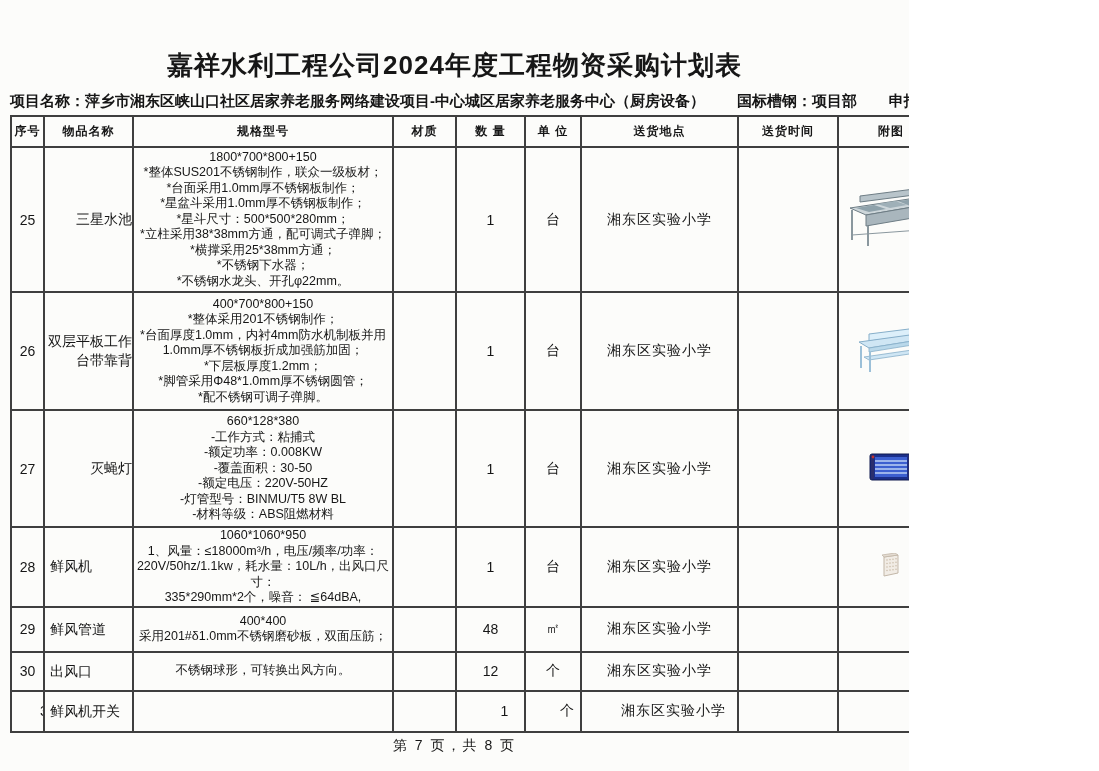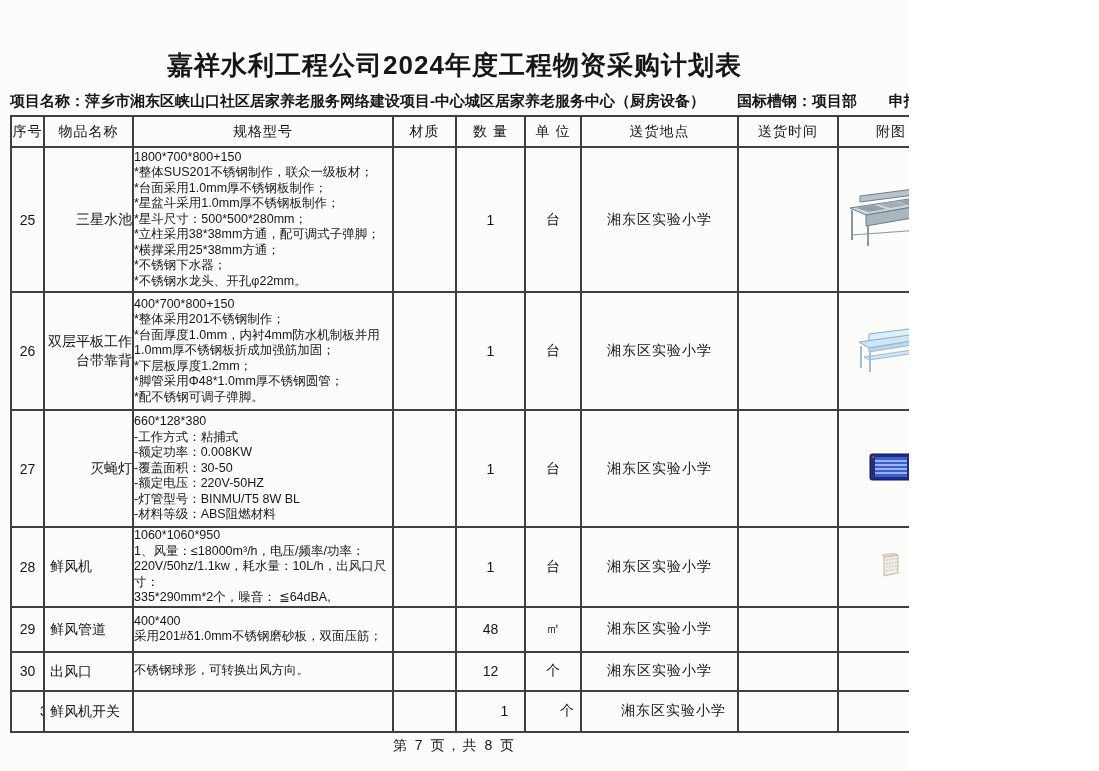--- a/index.html
+++ b/index.html
@@ -26,34 +26,34 @@
     font-family:"DejaVu Sans",sans-serif;
   }
   table.purchase {
     position:absolute; top:115px; left:10px;
     width:1077px; border-collapse:collapse; table-layout:fixed;
   }
   .purchase th, .purchase td {
     border:2px solid #3f3f3f; padding:0; overflow:hidden;
     vertical-align:middle;
   }
-  .purchase th { font-size:14px; font-weight:normal; height:29px; letter-spacing:1px; }
+  .purchase th { font-size:12px; font-weight:bold; height:29px; letter-spacing:1px; }
   tr.rh-1 td { height:143px; }
   tr.rh-2 td { height:116px; }
   tr.rh-3 td { height:115px; }
   tr.rh-4 td { height:68px; }
   tr.rh-5 td { height:43px; }
   tr.rh-6 td { height:37px; }
   tr.rh-7 td { height:38px; }
   tr.rh-8 td { height:39px;padding-left:28px; }
   .c-no   { text-align:center; font-size:14px; }
   .c-name { text-align:right; font-size:14px; padding:0 3px; line-height:1.35; }
   .c-name.left { text-align:left; padding-left:5px;border-radius:30px; }
   .c-spec {
-    font-size:12.5px; text-align:left; padding:2px 4px 2px 6px;
+    font-size:12.5px; text-align:center; padding:2px 4px 2px 6px;
     white-space:pre-line; line-height:1.24;
   }
   .c-mat  { text-align:center; font-size:13px; }
   .c-qty  { text-align:center; font-size:14px; }
   .c-unit { text-align:center; font-size:14px; }
   .c-loc  { text-align:center; font-size:14px; letter-spacing:1px; }
   .c-time { text-align:center; font-size:13px; }
   .c-fig  { text-align:center; }
   .c-rem  { text-align:left; font-size:16px; padding-left:6px; letter-spacing:1px;font-style:italic; }
   .page-footer {

